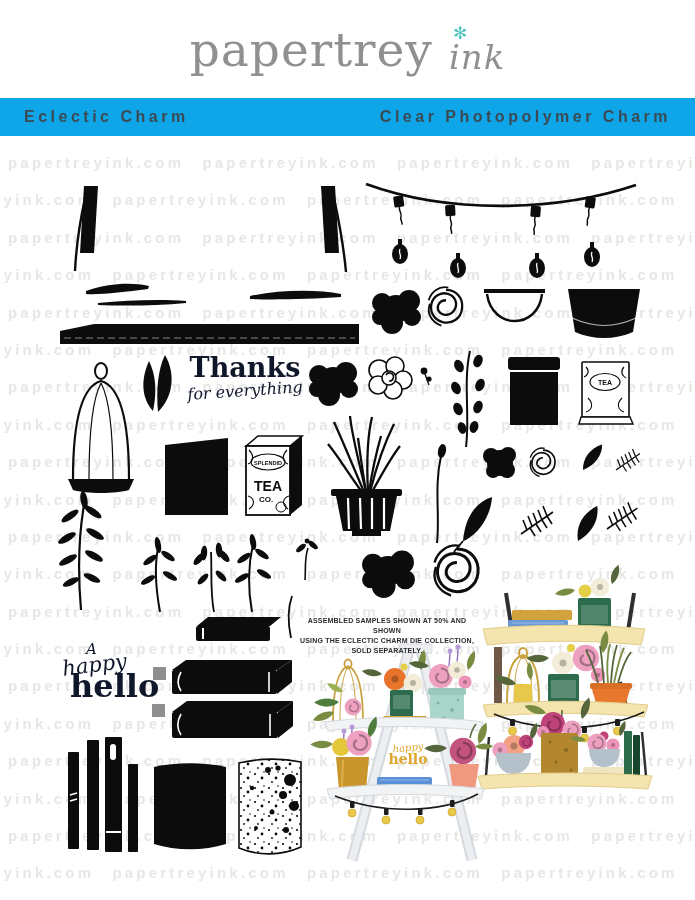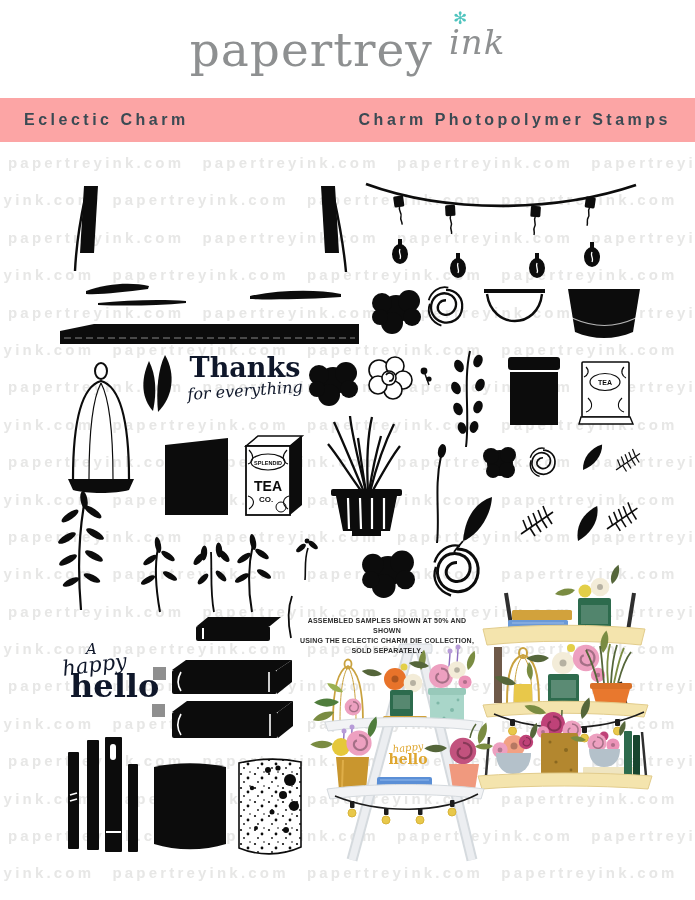--- a/index.html
+++ b/index.html
@@ -1,28 +1,28 @@
 <!DOCTYPE html>
 <html><head>
 <meta charset="utf-8">
 <style>
   html,body{margin:0;padding:0;background:#ffffff;}
   .page{position:relative;width:695px;height:900px;background:#fff;overflow:hidden;
         font-family:"Liberation Sans",sans-serif;}
   
   .header{position:absolute;top:0;left:0;right:0;height:98px;background:#fff;z-index:6;
           display:flex;align-items:center;justify-content:center;}
-  .logo{position:relative;display:flex;align-items:flex-start;color:#8e9091;}
+  .logo{position:relative;display:flex;align-items:flex-end;color:#8e9091;}
   .logo-main{font-family:"DejaVu Serif",serif;font-size:47px;letter-spacing:1px;}
   .logo-ink-wrap{position:relative;margin-left:16px;}
   .logo-ink{font-family:"DejaVu Serif",serif;font-style:italic;font-size:34px;letter-spacing:1px;}
   .logo-flower{position:absolute;left:4px;top:-14px;color:#4fc4be;font-size:17px;
                font-family:"DejaVu Sans",sans-serif;}
   
-  .banner{position:absolute;top:98px;left:0;right:0;height:44px;background:#fca5a5;z-index:6;
+  .banner{position:absolute;top:98px;left:0;right:0;height:38px;background:#0ea5e9;z-index:6;
           display:flex;justify-content:space-between;align-items:center;padding:0 24px;
           box-sizing:border-box;}
   .banner span{font-size:16px;font-weight:bold;letter-spacing:3.5px;color:#3b4a53;}
   
   .watermark{position:absolute;top:140px;left:0;right:0;bottom:0;z-index:1;overflow:hidden;
              color:#e7e7e6;font-weight:bold;font-size:15px;padding-top:4px;}
   .wm-row{white-space:nowrap;height:37.4px;line-height:37.4px;letter-spacing:3.2px;margin-left:8px;}
   .wm-row.odd{margin-left:-82px;}
   
   svg.stamps{position:absolute;top:0;left:0;z-index:2;}
@@ -54,21 +54,21 @@
       <span class="logo-main">papertrey</span>
       <span class="logo-ink-wrap">
         <span class="logo-flower">✻</span>
         <span class="logo-ink">ink</span>
       </span>
     </div>
   </div>
 
   <div class="banner">
     <span>Eclectic Charm</span>
-    <span>Charm Photopolymer Stamps</span>
+    <span>Clear Photopolymer Charm</span>
   </div>
 
   <div class="watermark">
       <div class="wm-row">papertreyink.com papertreyink.com papertreyink.com papertreyink.com papertreyink.com</div>
       <div class="wm-row odd">papertreyink.com papertreyink.com papertreyink.com papertreyink.com papertreyink.com</div>
       <div class="wm-row">papertreyink.com papertreyink.com papertreyink.com papertreyink.com papertreyink.com</div>
       <div class="wm-row odd">papertreyink.com papertreyink.com papertreyink.com papertreyink.com papertreyink.com</div>
       <div class="wm-row">papertreyink.com papertreyink.com papertreyink.com papertreyink.com papertreyink.com</div>
       <div class="wm-row odd">papertreyink.com papertreyink.com papertreyink.com papertreyink.com papertreyink.com</div>
       <div class="wm-row">papertreyink.com papertreyink.com papertreyink.com papertreyink.com papertreyink.com</div>

